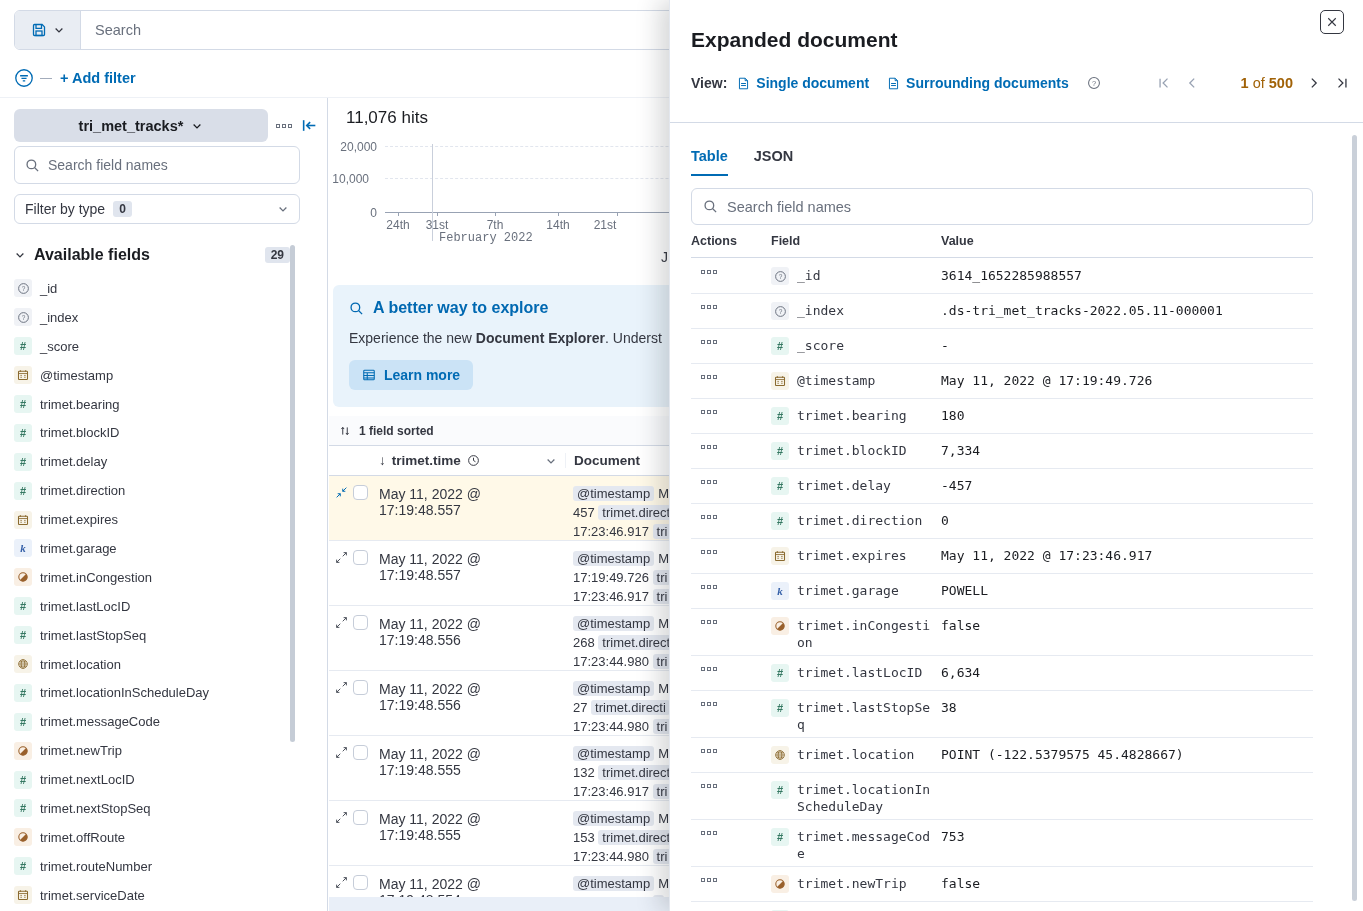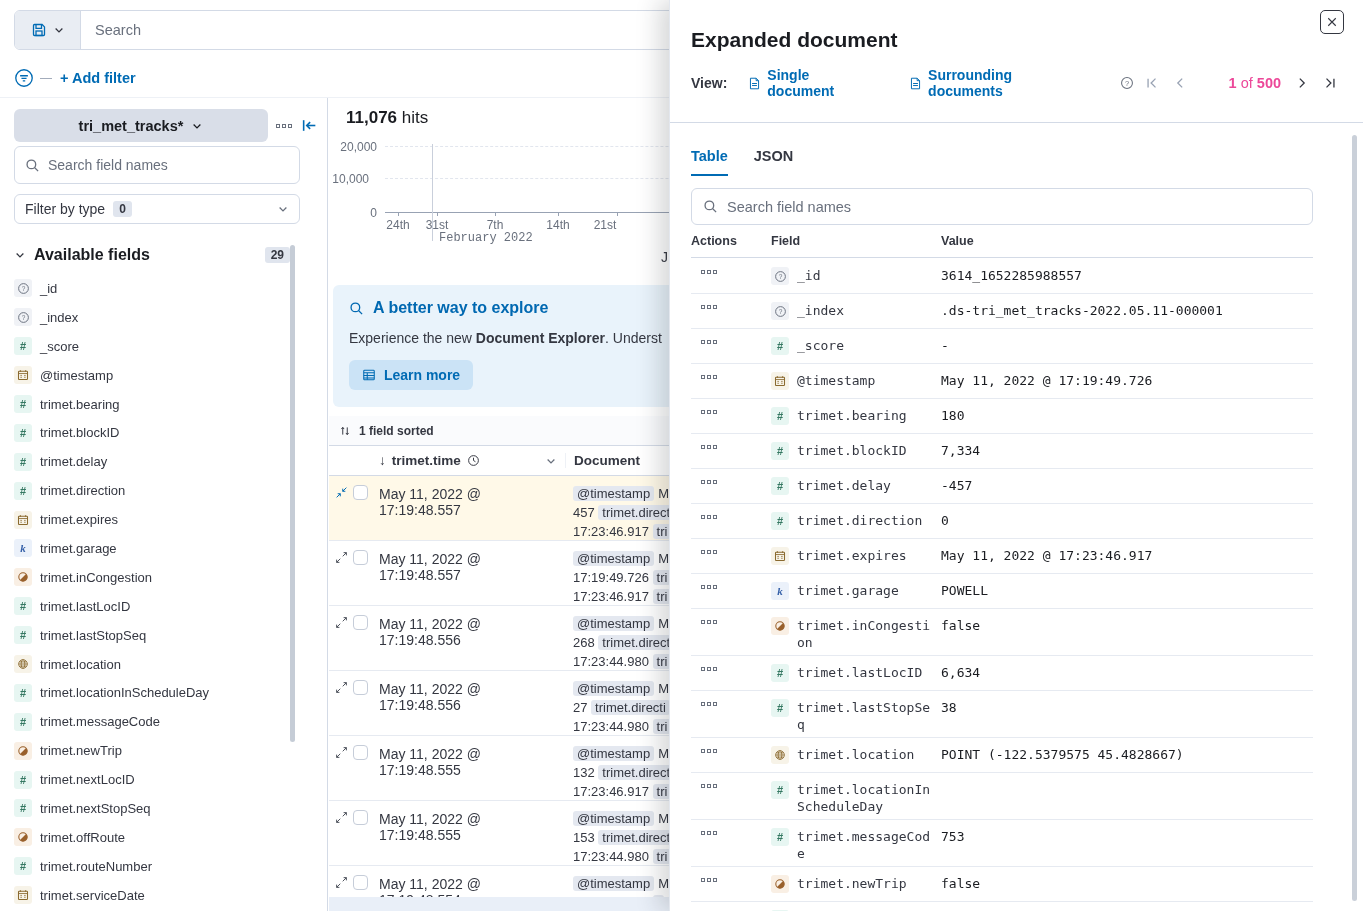--- a/index.html
+++ b/index.html
@@ -50,21 +50,21 @@
   .tok-number   { background:#E7F6F2; color:#357862; font-weight:bold; }
   .tok-keyword  { background:#EBF1FA; color:#3560A8; font-style:italic; font-weight:bold; font-family:"Liberation Serif",serif;}
   .tok-date     { background:#F7F3E8; color:#8A6A2F; }
   .tok-bool     { background:#F9EFE4; color:#99602B; }
   .tok-geo      { background:#F7F3E8; color:#8A6A2F; }
   .tok-question { background:#F0F2F6; color:#69707D; }
 
   
   .main { position:absolute; left:329px; top:98px; right:0; bottom:0; background:#fff; }
   .hits { position:absolute; left:17px; top:10px; font-size:17px; color:#1a1c21;}
-  .hits b { font-weight:bold; } .hits span { font-weight:normal; }
+  .hits b { font-weight:normal; } .hits span { font-weight:normal; }
   .chart { position:absolute; left:0; top:36px; width:700px; height:175px; }
   .ylab { position:absolute; right:0; font-size:12px; color:#69707D; }
   .gridline { position:absolute; left:56px; right:0; border-top:1px dashed #E2E6EE; }
   .xaxis { position:absolute; left:56px; right:0; top:121px; border-top:1px solid #98A2B3; }
   .xtick { position:absolute; top:121px; width:1px; height:4px; background:#98A2B3; }
   .xlab { position:absolute; top:127px; font-size:12px; color:#69707D; transform:translateX(-50%); white-space:nowrap;}
   .xmonth { position:absolute; top:140px; font-size:12px; color:#69707D; white-space:nowrap;}
   .vmarker { position:absolute; top:54px; width:1px; height:100px; background:#C9CFDB; }
   .partialJ { position:absolute; font-size:14px; color:#343741; }
 
@@ -92,28 +92,28 @@
   .d-doc { flex:1; padding:8px 0 0 8px; font-size:13px; line-height:19px; overflow:hidden; white-space:nowrap;}
   .pill { background:#E4E8F0; border-radius:3px; padding:0 4px; margin-right:4px; color:#343741;}
   .footer-strip { position:absolute; left:0; top:799px; width:700px; height:14px; background:#E9EFF8;}
 
   
   .flyout { position:absolute; left:669px; top:0; width:694px; height:911px; background:#fff;
     border-left:1px solid #E3E7EE; box-shadow:-10px 0 22px rgba(32,38,47,.18); z-index:5;}
   .fl-close { position:absolute; right:19px; top:10px; width:24px; height:24px; border:1.5px solid #343741;
     border-radius:5px; display:flex; align-items:center; justify-content:center; color:#343741; background:#fff; cursor:pointer;}
   .fl-title { position:absolute; left:21px; top:28px; font-size:21px; font-weight:bold; color:#1a1c21;}
-  .fl-viewrow { position:absolute; left:21px; top:72px; right:26px; height:22px; display:flex; align-items:center; font-size:14px;gap:11px;}
+  .fl-viewrow { position:absolute; left:21px; top:72px; right:14px; height:22px; display:flex; align-items:center; font-size:14px;}
   .fl-viewrow .vlabel { font-weight:bold; margin-right:10px; }
   .vlink { color:#006BB4; font-weight:600; display:flex; align-items:center; gap:6px; margin-right:18px; cursor:pointer;}
   .fl-help { color:#69707D; display:flex; }
   .fl-pager { margin-left:auto; display:flex; align-items:center; gap:14px; font-size:14.5px;}
   .pg-btn { display:flex; cursor:pointer; }
   .pg-disabled { color:#98A2B3; } .pg-on { color:#343741; }
-  .pg-count b { font-weight:bold; } .pg-count { color:#ec4899;margin-left:28px; }
+  .pg-count b { font-weight:bold; } .pg-count { color:#a16207;margin-left:28px; }
   .fl-divider { position:absolute; left:0; top:122px; width:694px; border-top:1px solid #D3DAE6; }
   .fl-tabs { position:absolute; left:21px; top:148px; display:flex; gap:26px; font-size:14.5px; font-weight:bold;}
   .fl-tab { padding-bottom:10px; cursor:pointer; color:#343741;}
   .fl-tab.active { color:#006BB4; border-bottom:2px solid #006BB4; }
   .fl-search { position:absolute; left:21px; top:188px; width:622px; height:37px; border:1px solid #D3DAE6;
     border-radius:6px; display:flex; align-items:center; gap:9px; padding-left:11px; color:#69707D; font-size:14.5px; background:#fff;}
   .fl-thead { position:absolute; left:21px; top:234px; width:622px; height:24px; display:flex;
     font-size:12.5px; font-weight:bold; border-bottom:1px solid #D3DAE6;}
   .th-actions { width:80px; } .th-field { width:170px; } .th-value { flex:1; }
   .fl-rows { position:absolute; left:21px; top:259px; width:622px; }

